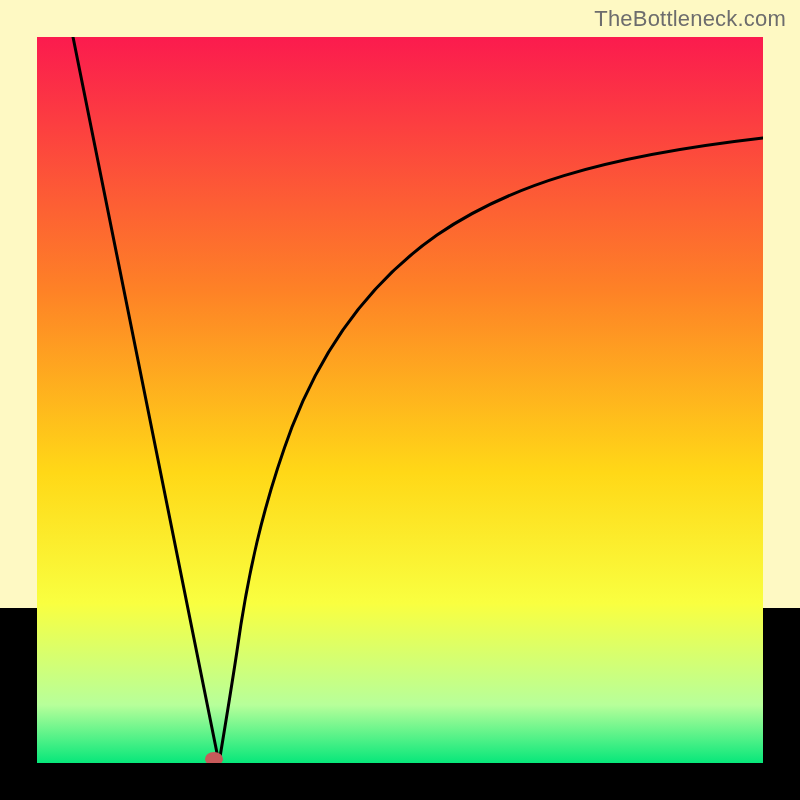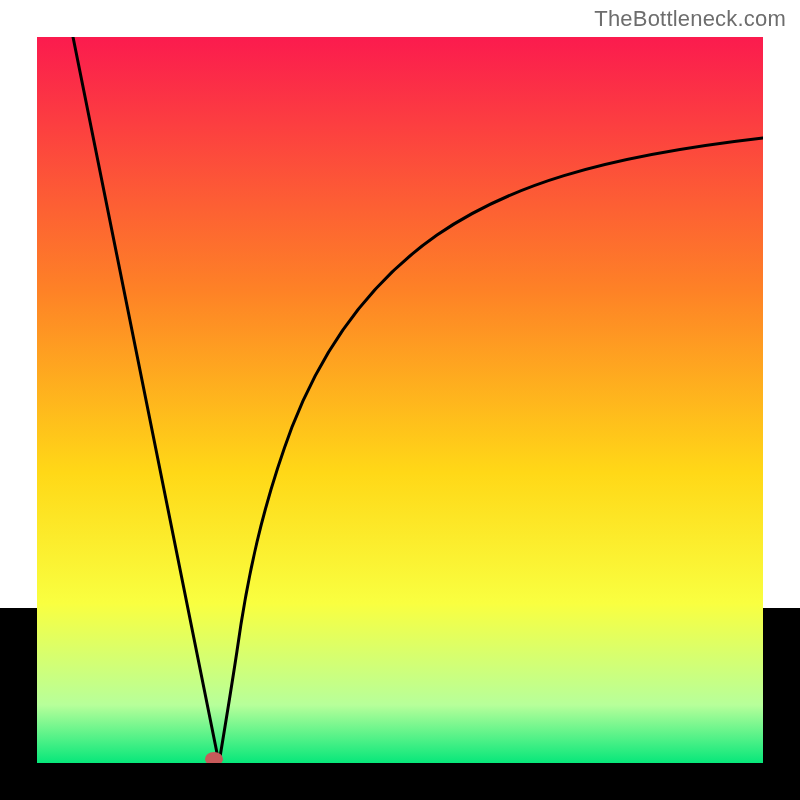--- a/index.html
+++ b/index.html
@@ -8,21 +8,21 @@
     width: 800px;
     height: 800px;
     background: #000;
     overflow: hidden;
     font-family: Arial, Helvetica, sans-serif;
   }
   .frame {
     position: absolute;
     left: 0; top: 0;
     width: 800px; height: 608px;
-    background: #ffffff;
+    background: #fef9c3;
   }
   .plot-area {
     position: absolute;
     left: 37px;
     top: 37px;
     width: 726px;
     height: 726px;
     overflow: hidden;
   }
   .attribution {

